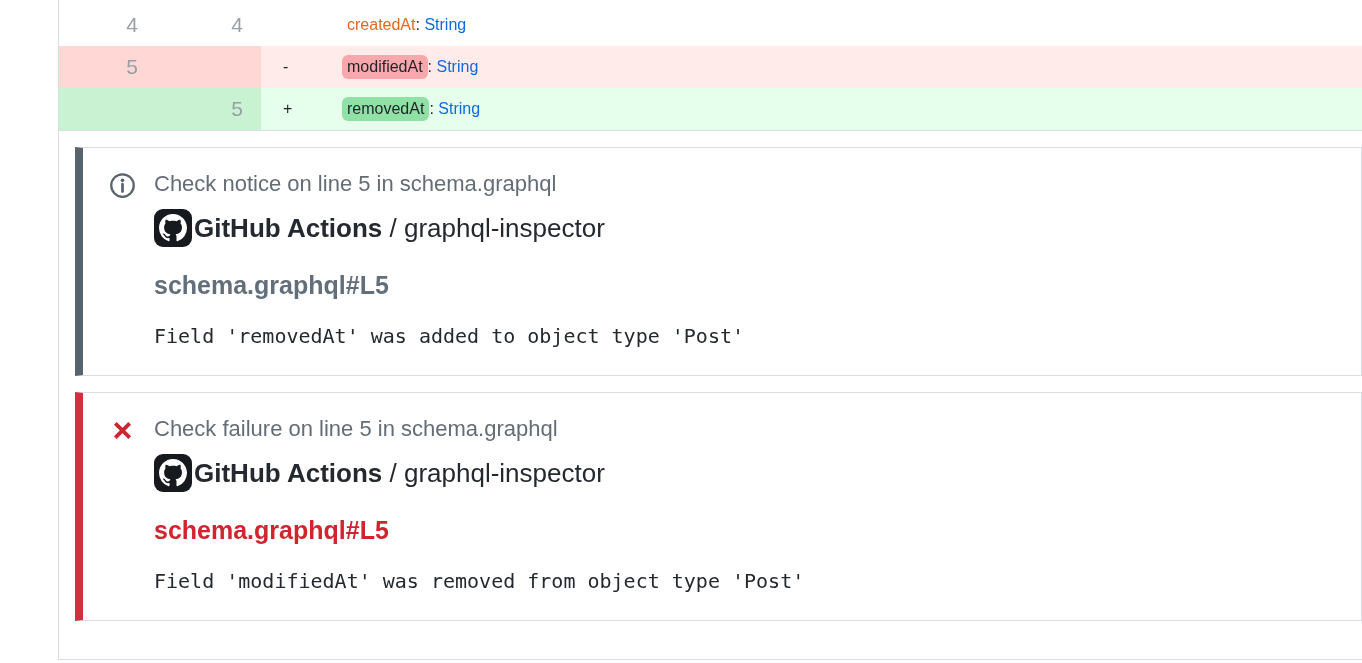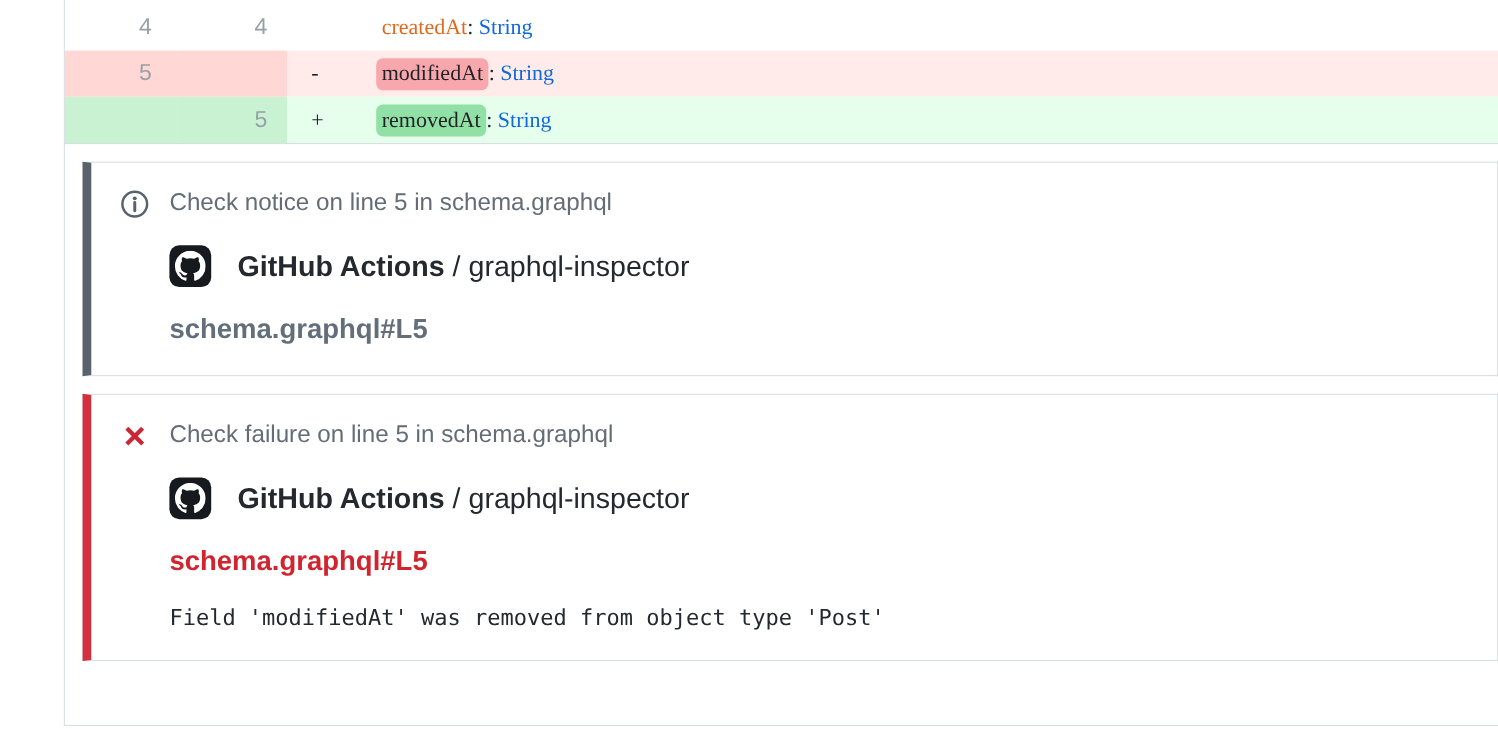--- a/index.html
+++ b/index.html
@@ -21,21 +21,21 @@
   .diff-row { display:flex; height:42px; align-items:stretch; }
   .ln {
     flex:0 0 auto; box-sizing:border-box; text-align:right;
     display:flex; align-items:center; justify-content:flex-end;
     color:#98a0a7; font-size:21px; cursor:pointer; user-select:none;
   }
   .ln-old { width:102px; padding-right:23px; }
   .ln-new { width:100px; padding-right:18px; }
   .cell-code {
     flex:1; display:flex; align-items:center;
-    font-family:Liberation Serif, serif; font-size:20px;
+    font-family:Liberation Sans, sans-serif; font-size:16px;
     padding-left:22px; white-space:pre;
   }
   .sign { display:inline-block; width:64px; color:#1f2328; }
   .tok-field-ctx { color:#e0691f; }
   .tok-field-chg { color:#1f2328;text-align:right; }
   .tok-punct { color:#1f2328; }
   .tok-type  { color:#0f68dc; }
   .row-deletion .ln        { background:#ffd7d5; }
   .row-deletion .cell-code { background:#ffebe9; }
   .row-addition .ln        { background:#c9f2d3; }
@@ -56,21 +56,21 @@
     padding:21px 24px 27px 26px;
   }
   .annotation.notice  { border-left:8px solid #59636e; }
   .annotation.failure { border-left:8px solid #d0303f; }
   .ann-header {
     display:flex; align-items:flex-end; gap:18px;
     color:#646d76; font-size:22px; line-height:30px;
   }
   .ann-icon { flex:0 0 27px; width:27px; height:27px; display:flex; align-items:center; justify-content:center; }
   .ann-body { padding-left:45px; }
-  .app-row { margin-top:24px; display:flex; align-items:center; gap:24px; }
+  .app-row { margin-top:10px; display:flex; align-items:center; gap:2px; }
   .gh-avatar {
     width:38px; height:38px; border-radius:9px; background:#16191d;
     display:flex; align-items:center; justify-content:center; flex:0 0 38px;
   }
   .app-title { font-size:26px; color:#24292f; line-height:38px; }
   .app-name  { font-weight:700; }
   .app-tool  { font-weight:400; }
   .file-link {
     margin-top:24px; font-size:25px; font-weight:700; color:#636e7b;
     line-height:29px; cursor:pointer;
@@ -124,20 +124,21 @@
       <div class="ann-body">
         <div class="app-row">
           <span class="gh-avatar">
             <svg width="28" height="28" viewBox="0 0 16 16" fill="#ffffff">
               <path d="M8 0c4.42 0 8 3.58 8 8a8.013 8.013 0 0 1-5.45 7.59c-.4.08-.55-.17-.55-.38 0-.27.01-1.13.01-2.2 0-.75-.25-1.23-.54-1.48 1.78-.2 3.65-.88 3.65-3.95 0-.88-.31-1.59-.82-2.15.08-.2.36-1.02-.08-2.12 0 0-.67-.22-2.2.82-.64-.18-1.32-.27-2-.27-.68 0-1.36.09-2 .27-1.53-1.03-2.2-.82-2.2-.82-.44 1.1-.16 1.92-.08 2.12-.51.56-.82 1.28-.82 2.15 0 3.06 1.86 3.75 3.64 3.95-.23.2-.44.55-.51 1.07-.46.21-1.61.55-2.33-.66-.15-.24-.6-.83-1.23-.82-.67.01-.27.38.01.53.34.19.73.9.82 1.13.16.45.68 1.31 2.69.94 0 .67.01 1.3.01 1.49 0 .21-.15.46-.55.38A8.013 8.013 0 0 1 0 8c0-4.42 3.58-8 8-8Z"></path>
             </svg>
           </span>
           <span class="app-title"><span class="app-name">GitHub Actions</span><span class="app-tool"> / graphql-inspector</span></span>
         </div>
         <div class="file-link">schema.graphql#L5</div>
+        <div class="ann-message">Field 'removedAt' was added to object type 'Post'</div>
       </div>
     </div>
 
     <div class="annotation failure">
       <div class="ann-header">
         <span class="ann-icon">
           <svg width="23" height="23" viewBox="0 0 24 24">
             <path d="M4.5 4.5 L19.5 19.5 M19.5 4.5 L4.5 19.5" stroke="#cb2633" stroke-width="4" stroke-linecap="butt"></path>
           </svg>
         </span>

